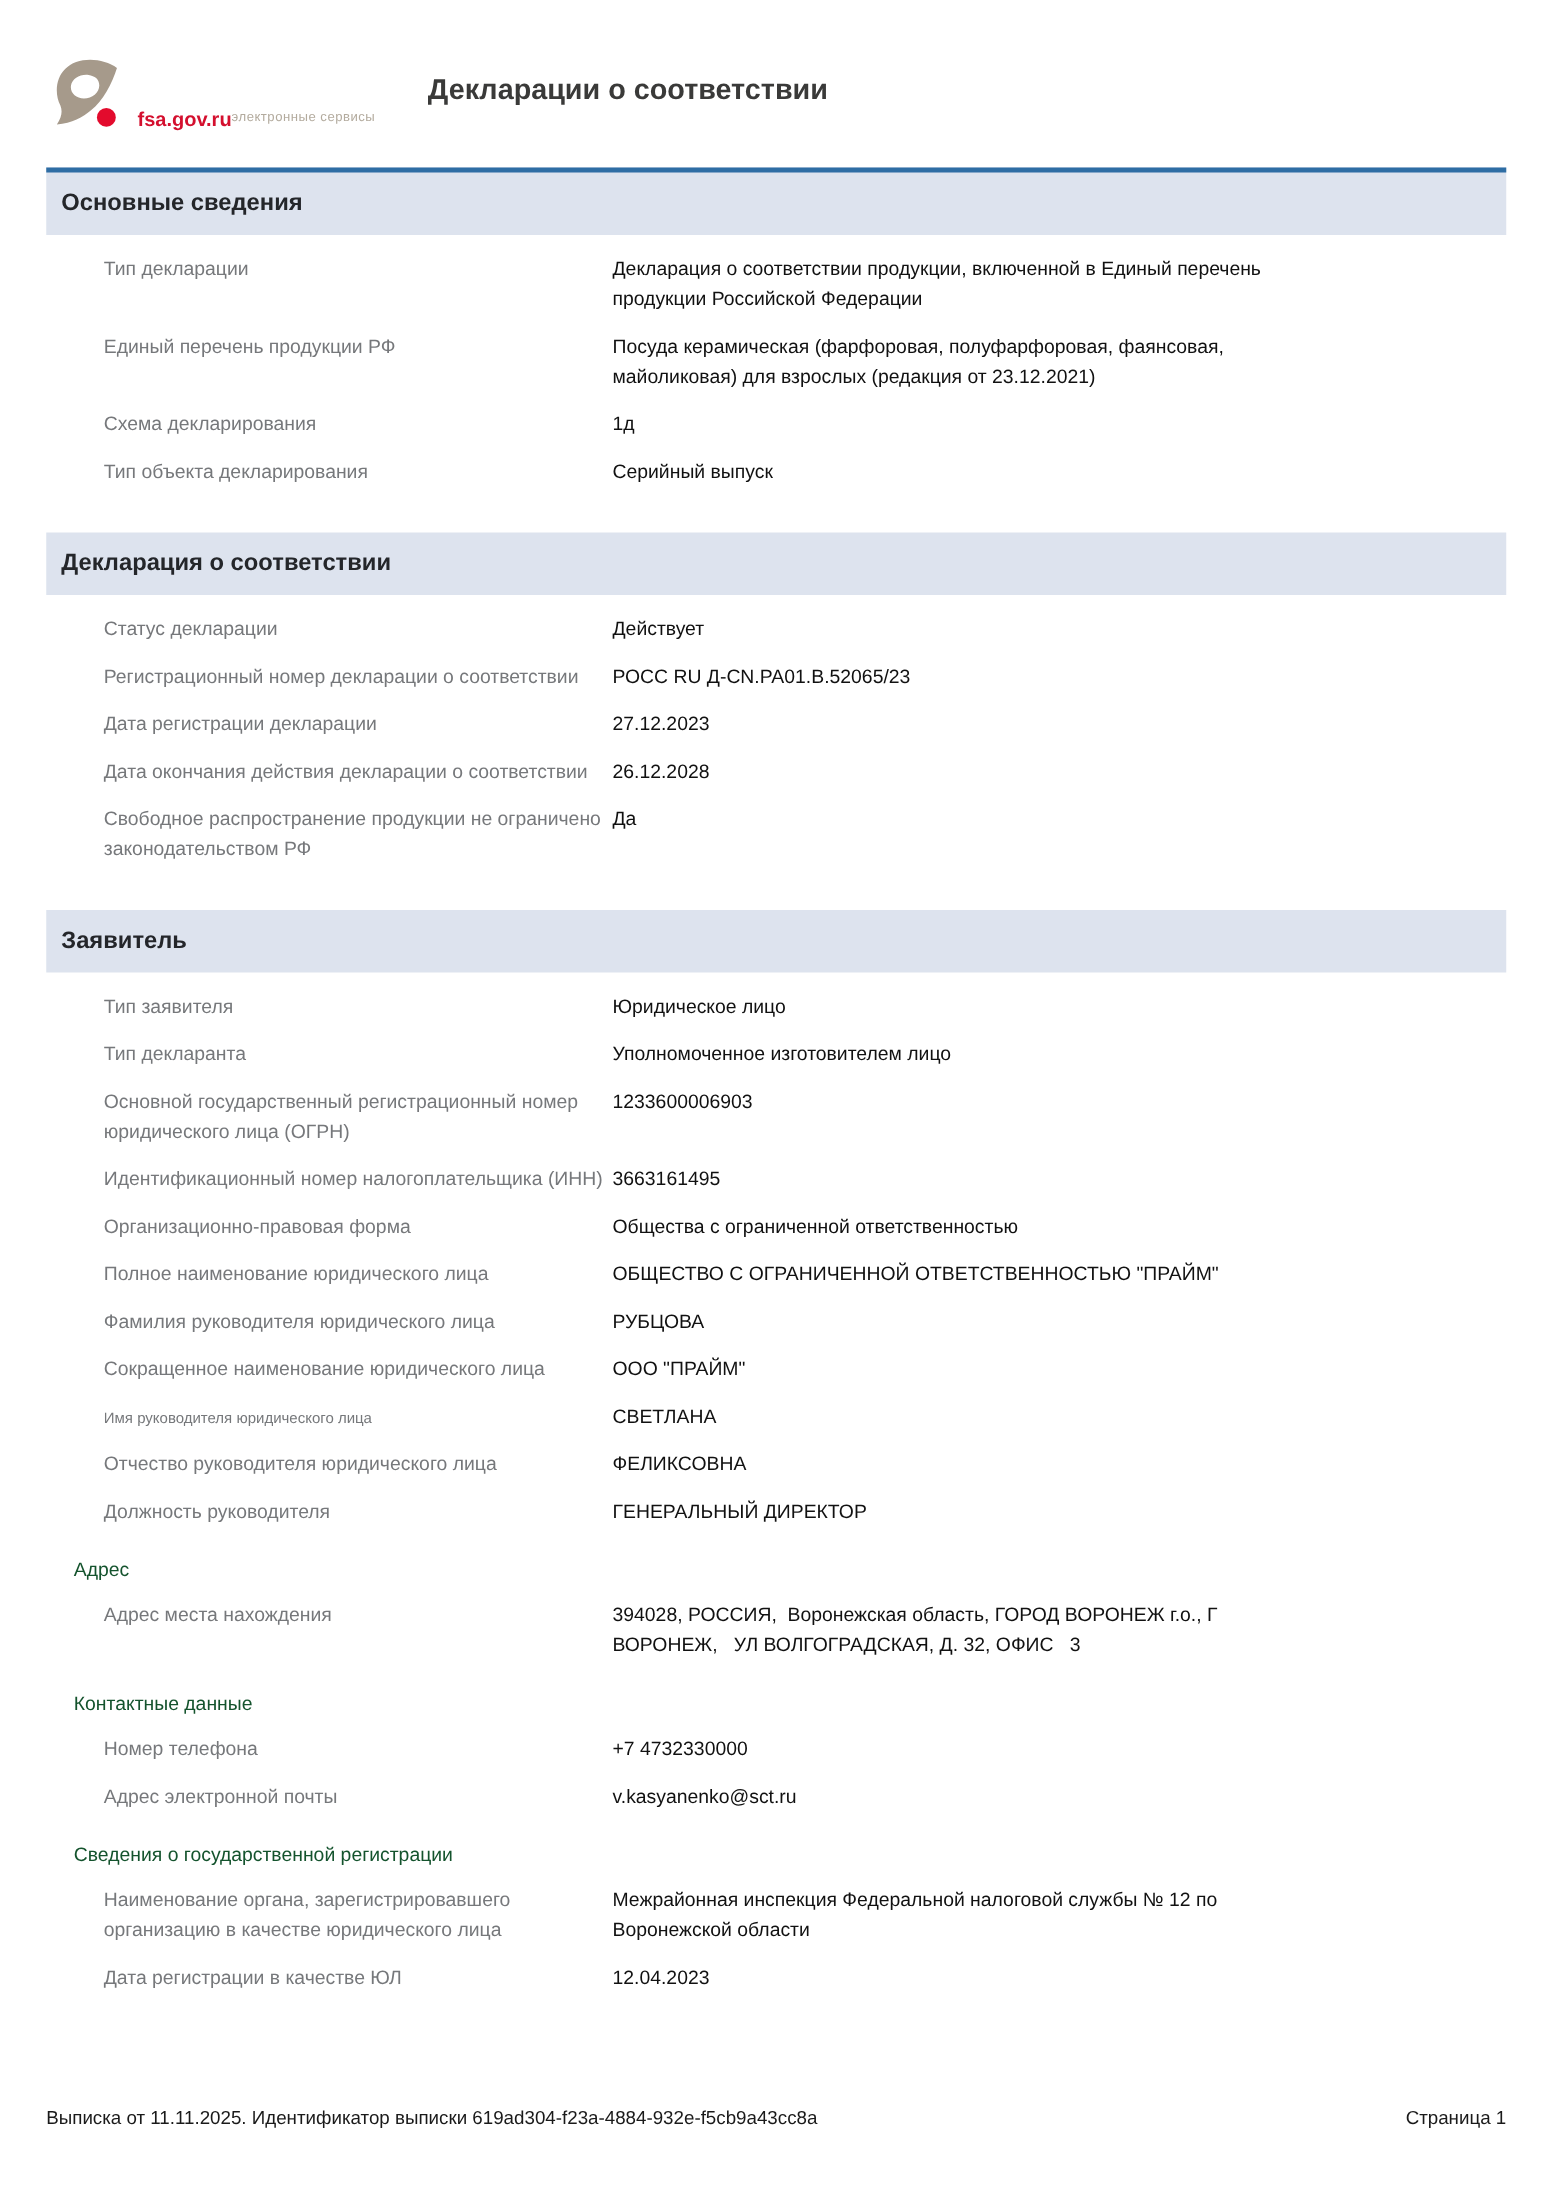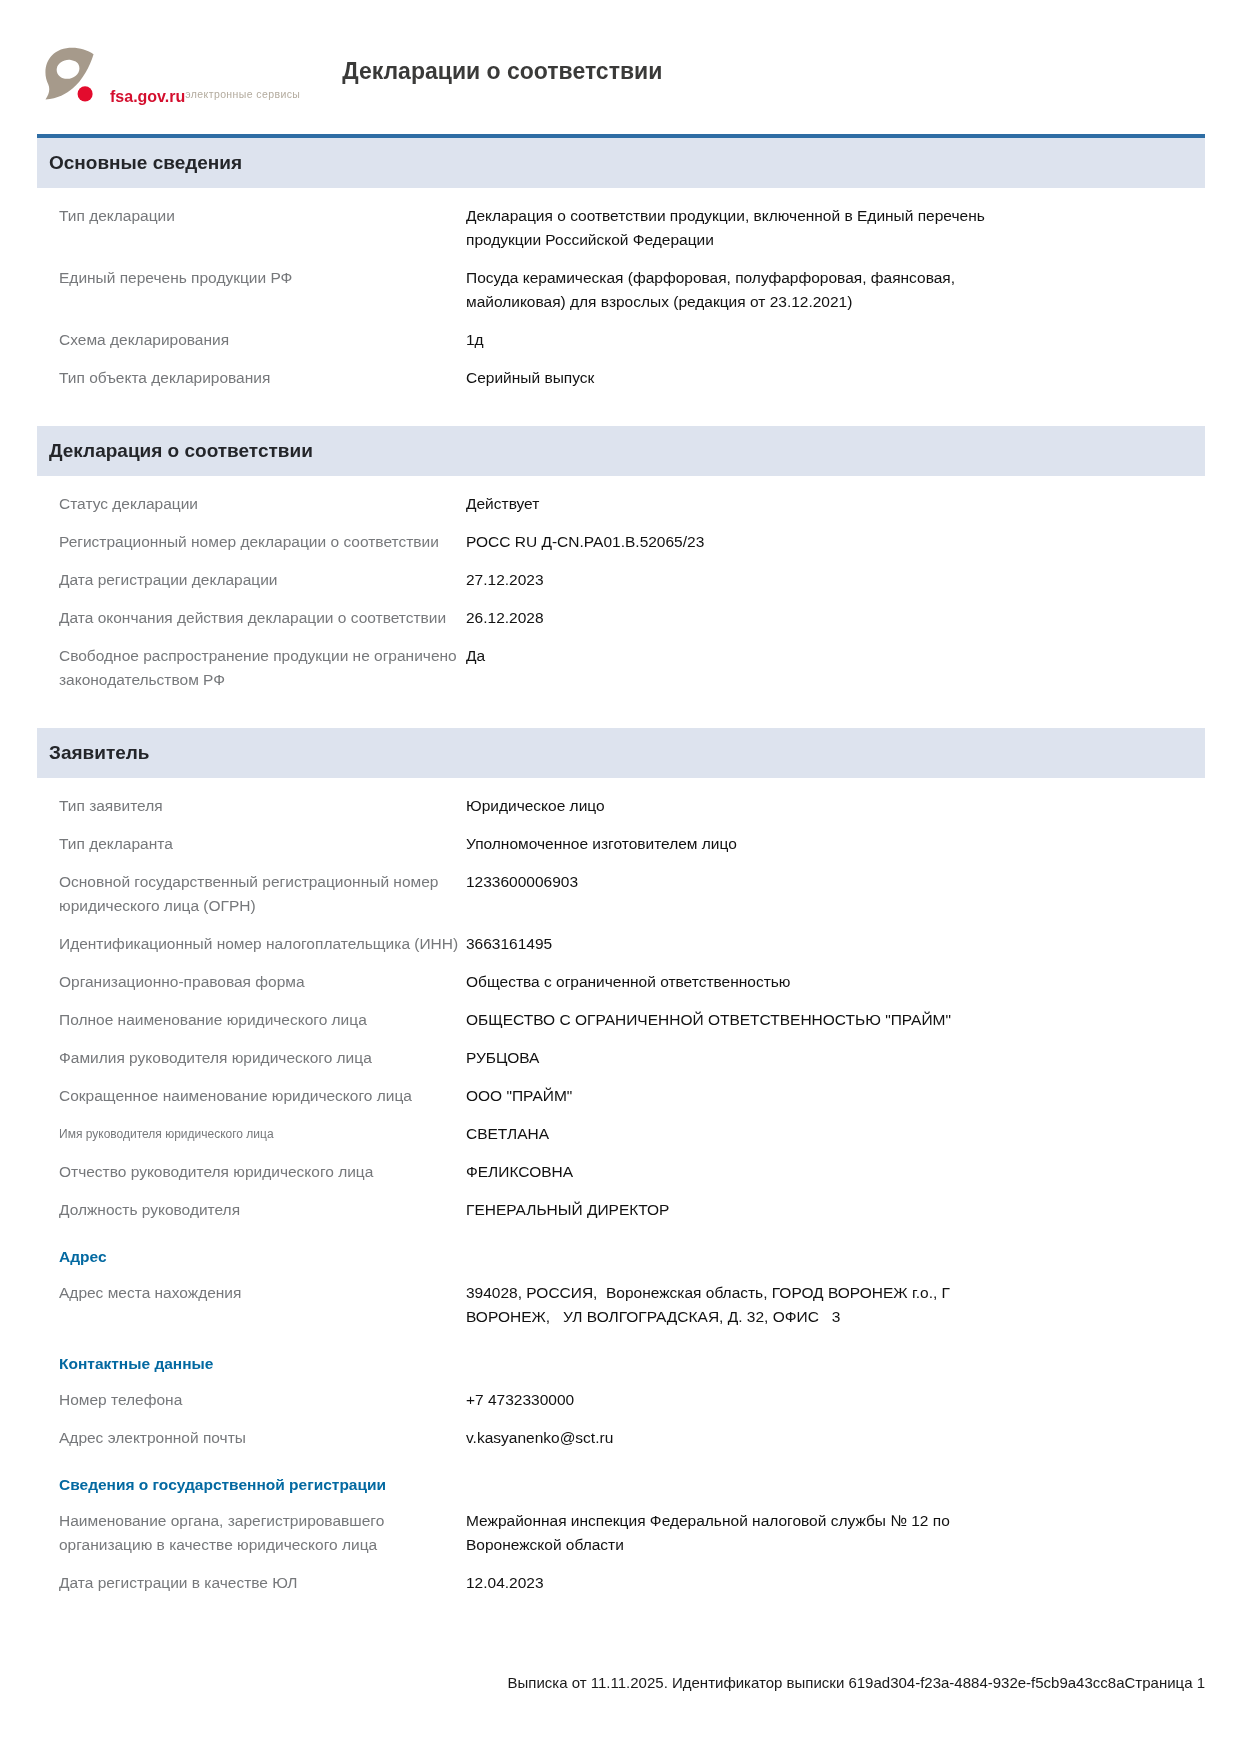--- a/index.html
+++ b/index.html
@@ -16,29 +16,29 @@
   .logo-site{font-size:16px;font-weight:bold;color:#d40f2e;line-height:17px;}
   .logo-tagline{font-size:10.5px;color:#b3ab9e;letter-spacing:.4px;line-height:13px;}
   .page-title{margin:0 0 0 42px;padding-top:12px;font-size:23px;font-weight:bold;color:#3a3a39;}
   
   .section-bar{
     background:#dde3ee;padding:12px 0 12px 12px;margin-top:16px;
   }
   .section-bar.accent{border-top:4px solid #2e6da4;margin-top:22px;}
   .section-title-text{margin:0;font-size:19px;line-height:26px;font-weight:bold;color:#24262a;}
   .rows{padding:16px 0 6px 22px;}
-  .row{display:flex;margin-bottom:14px;font-size:15.5px;line-height:24px;}
+  .row{display:flex;margin-bottom:14px;font-size:15.5px;line-height:24px;margin-left:24px;}
   .label{width:407px;flex:0 0 407px;color:#76787b;}
   .label.large{font-size:12px;}
   .value{flex:1;max-width:535px;color:#111;white-space:pre-wrap;}
-  .subheading{font-size:15.5px;line-height:22px;font-weight:bold;color:#0369a1;margin:24px 0 13px;}
+  .subheading{font-size:15.5px;line-height:22px;font-weight:normal;color:#14532d;margin:24px 0 13px;}
   
   .footer{
-    position:absolute;left:37px;right:35px;bottom:64px;
-    display:flex;justify-content:flex-end;
+    position:absolute;left:37px;right:35px;bottom:52px;
+    display:flex;justify-content:space-between;
     font-size:15px;color:#1a1a1a;
   }
 </style>
 </head>
 <body>
 
 <div class="page">
 
   <header class="header">
     <div class="logo">

